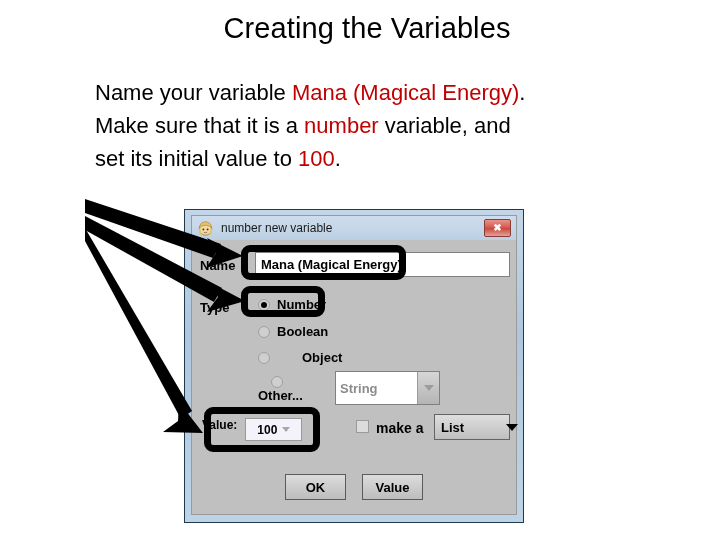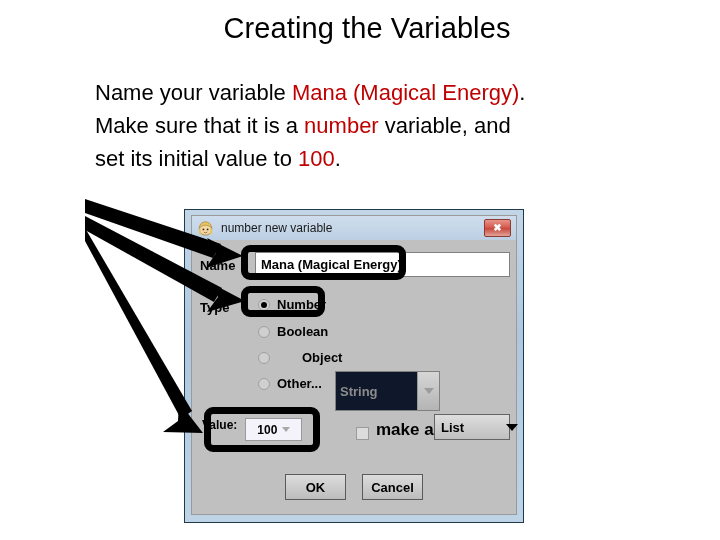--- a/index.html
+++ b/index.html
@@ -133,21 +133,21 @@
     left: 66px;
     display: flex;
     align-items: center;
     font-size: 13px;
     font-weight: bold;
     color: #000;
   }
   .r0 { top: 81px; }
   .r1 { top: 108px; }
   .r2 { top: 134px; gap: 25px; }
-  .r3 { top: 160px; }
+  .r3 { top: 160px; flex-direction: column; }
 
   .radio-dot {
     width: 12px; height: 12px;
     border-radius: 50%;
     border: 1px solid #a0a0a0;
     background: #cfcfcf;
     box-sizing: border-box;
     margin-right: 7px;
     flex: none;
     position: relative;
@@ -159,23 +159,23 @@
     width: 6px; height: 6px;
     background: #000;
     border-radius: 50%;
   }
 
   .other-combo {
     position: absolute;
     left: 143px;
     top: 155px;
     width: 105px;
-    height: 40px;
+    height: 34px;
     border: 1px solid #808080;
-    background: #0f172a;
+    background: #ffffff;
     box-sizing: border-box;
     display: flex;
     align-items: center;
   }
   .other-combo .txt {
     flex: 1;
     padding-left: 4px;
     font-size: 13px;
     font-weight: bold;
     color: #8c8c8c;
@@ -225,22 +225,22 @@
     border-left: 4px solid transparent;
     border-right: 4px solid transparent;
     border-top: 5px solid #a8a8a8;
   }
 
   .makea-row {
     position: absolute;
     left: 164px;
     top: 204px;
     display: flex;
-    align-items: flex-end;
-    font-size: 17px;
+    align-items: flex-start;
+    font-size: 14px;
     font-weight: bold;
   }
   .checkbox {
     width: 13px; height: 13px;
     border: 1px solid #9a9a9a;
     background: #dcdcdc;
     box-sizing: border-box;
     margin-right: 7px;
   }
   .list-combo {
@@ -373,21 +373,21 @@
       <span class="checkbox"></span>
       <span>make a</span>
     </div>
     <div class="list-combo">
       <span>List</span>
       <span class="tri-blk"></span>
     </div>
 
     <div class="btn-row">
       <span class="dlg-btn">OK</span>
-      <span class="dlg-btn">Cancel</span>
+      <span class="dlg-btn">Value</span>
     </div>
 
   </div>
 </div>
 
 <div class="anno-box" id="anno-name"></div>
 <div class="anno-box" id="anno-type"></div>
 <div class="anno-box" id="anno-value"></div>
 
 <svg id="arrows-layer">

